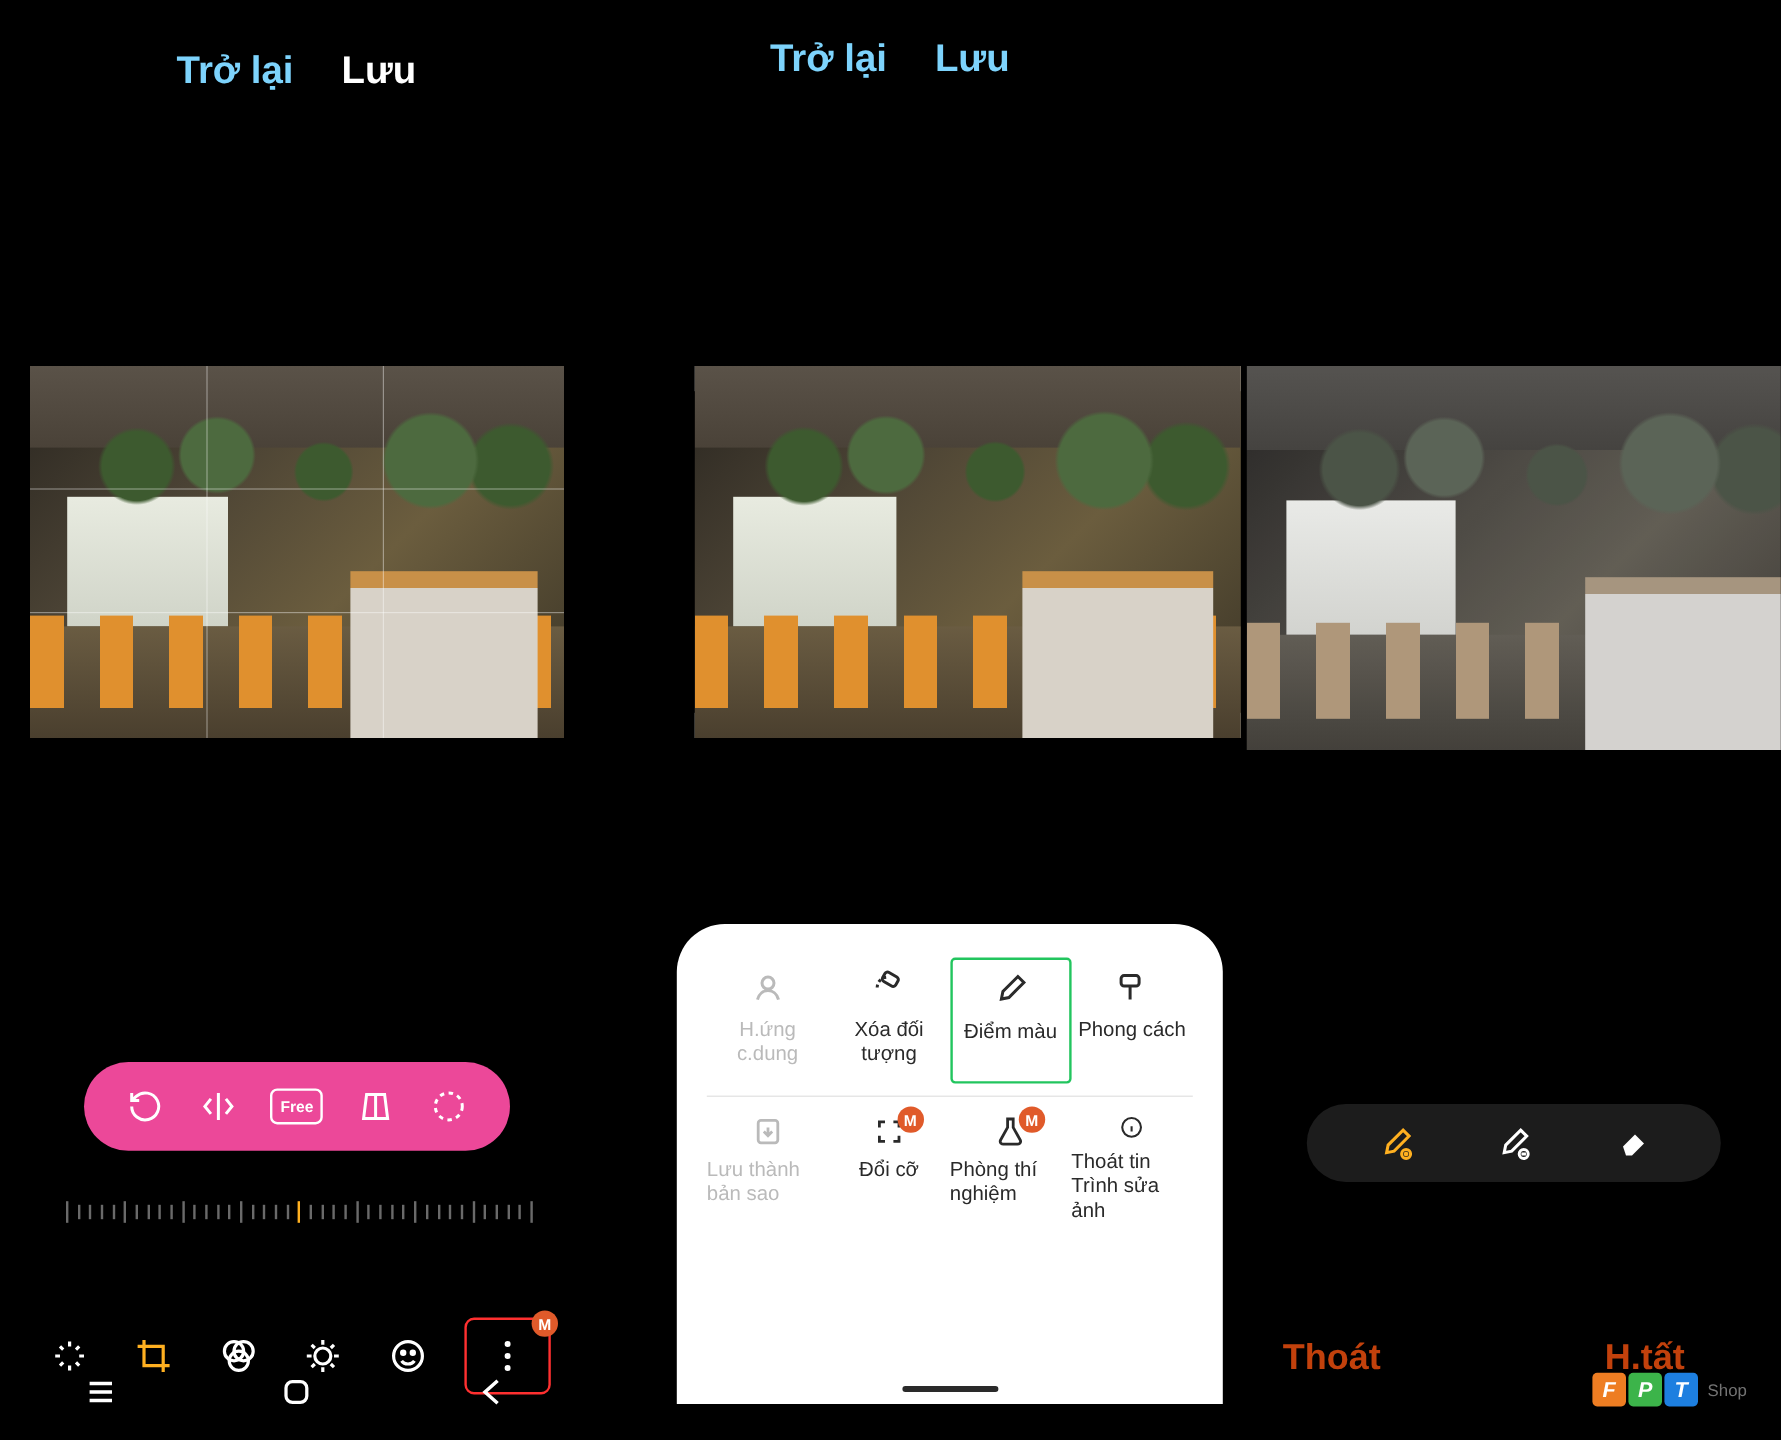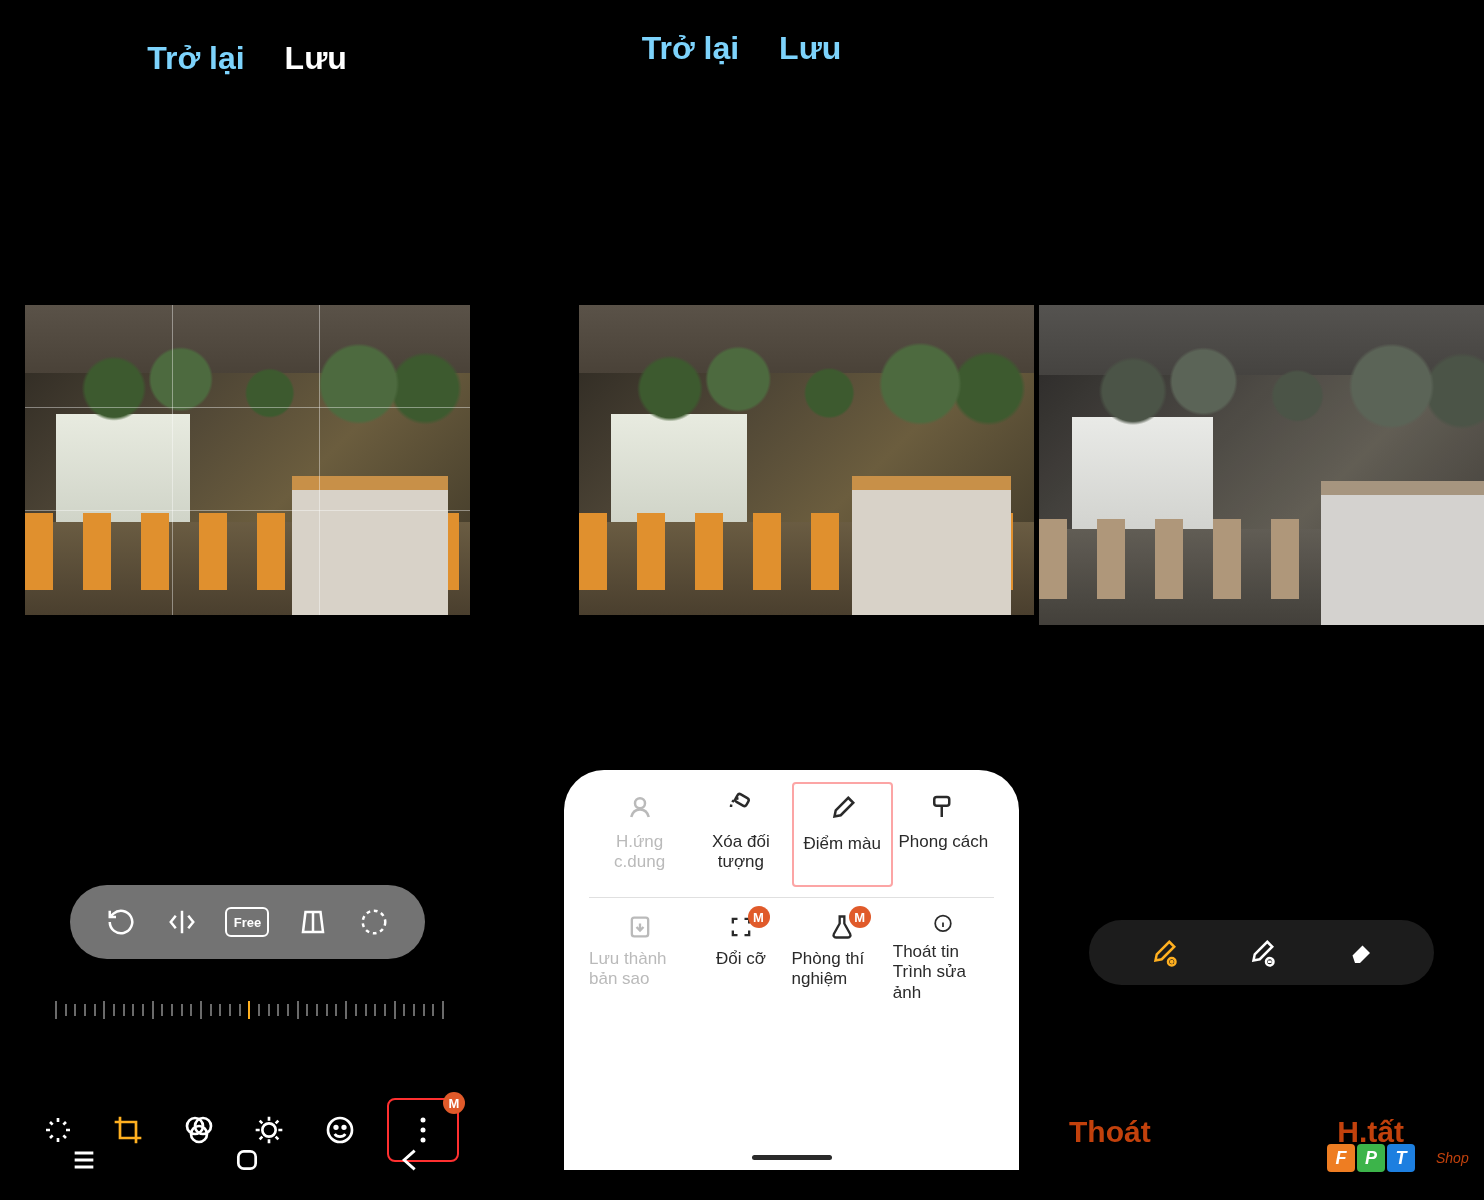--- a/index.html
+++ b/index.html
@@ -31,68 +31,68 @@
 
 .corner{position:absolute;width:24px;height:24px;border:3px solid #fff}
 .c-tl{top:-3px;left:-3px;border-right:0;border-bottom:0}
 .c-tr{top:-3px;right:-3px;border-left:0;border-bottom:0}
 .c-bl{bottom:-3px;left:-3px;border-right:0;border-top:0}
 .c-br{bottom:-3px;right:-3px;border-left:0;border-top:0}
 .grid-v{position:absolute;top:0;bottom:0;width:1px;background:rgba(255,255,255,.4)}
 .grid-h{position:absolute;left:0;right:0;height:1px;background:rgba(255,255,255,.4)}
 
 
-.pill{position:absolute;top:885px;left:70px;width:355px;height:74px;background:#737373;border-radius:37px;display:flex;align-items:center;justify-content:space-around;padding:0 20px}
+.pill{position:absolute;top:885px;left:70px;width:355px;height:74px;background:#ec4899;border-radius:37px;display:flex;align-items:center;justify-content:space-around;padding:0 20px}
 .pill-item{width:36px;height:36px;display:flex;align-items:center;justify-content:center;color:#fff;cursor:pointer}
 
 
 .ruler{position:absolute;top:990px;left:55px;right:50px;height:40px;display:flex;align-items:center;justify-content:space-between}
 .tick{width:2px;background:#6a6a6a}
 .tick.ctr{background:#ffb020;height:24px}
 
 
 .btm{position:absolute;top:1100px;left:25px;right:25px;height:60px;display:flex;align-items:center;justify-content:space-between;padding:0 10px}
 .btm-item{width:46px;height:46px;display:flex;align-items:center;justify-content:center;color:#fff;cursor:pointer;border-radius:8px}
 .btm-item.gold svg{stroke:#ffb020}
 .btm-item.more{position:relative}
 .badge{position:absolute;top:-8px;right:-8px;width:22px;height:22px;background:#e05a2a;border-radius:50%;color:#fff;font-size:13px;font-weight:700;display:flex;align-items:center;justify-content:center}
 .redbox{border:2px solid #ff3030}
 
 
 .nav{position:absolute;bottom:20px;left:50px;right:50px;height:40px;display:flex;align-items:center;justify-content:space-between;padding:0 20px}
 .nav-item{color:#fff;display:flex;align-items:center;justify-content:center;cursor:pointer}
 
 
-.popup{position:absolute;top:770px;left:70px;width:455px;height:400px;background:#fff;border-radius:40px 40px 0 0;padding:12px 25px 20px}
+.popup{position:absolute;top:770px;left:70px;width:455px;height:400px;background:#fff;border-radius:40px 40px 0 0;padding:28px 25px 20px}
 .pop-grid{display:flex;flex-wrap:wrap}
 .pop-cell{width:25%;height:105px;display:flex;flex-direction:column;align-items:center;justify-content:flex-start;padding-top:10px;gap:10px;cursor:pointer}
 .pop-cell.dim{color:#bababa}
 .pop-cell .lbl{font-size:17px;text-align:center;color:#2a2a2a;line-height:1.2}
 .pop-cell.dim .lbl{color:#bababa}
-.pop-cell.sel{border:2px solid #fca5a5;border-radius:4px}
+.pop-cell.sel{border:2px solid #22c55e;border-radius:4px}
 .pop-divider{height:1px;background:#e0e0e0;margin:10px 0}
 .pop-row2{display:flex;flex-wrap:wrap}
 .pop-cell2{width:25%;height:95px;display:flex;flex-direction:column;align-items:center;justify-content:flex-start;padding-top:5px;gap:8px;position:relative;cursor:pointer}
 .pop-cell2 .lbl{font-size:17px;color:#2a2a2a;line-height:1.2}
 .pop-cell2.dim .lbl{color:#bababa}
 .mbadge{position:absolute;top:-2px;right:22px;width:22px;height:22px;background:#e05a2a;border-radius:50%;color:#fff;font-size:13px;font-weight:700;display:flex;align-items:center;justify-content:center}
 .handle{position:absolute;bottom:10px;left:50%;transform:translateX(-50%);width:80px;height:5px;background:#2a2a2a;border-radius:3px}
 
 
 .pill3{position:absolute;top:920px;left:100px;width:345px;height:65px;background:#1c1c1c;border-radius:33px;display:flex;align-items:center;justify-content:space-around;padding:0 25px}
 .pill3-item{width:36px;height:36px;display:flex;align-items:center;justify-content:center;cursor:pointer}
 
 
 .btm3{position:absolute;top:1115px;left:0;right:0;display:flex;justify-content:space-between;padding:0 80px}
 .btm3 span{font-size:30px;font-weight:600;color:#c2410c;cursor:pointer}
 
 
 .wm{position:absolute;bottom:22px;right:0;width:165px;height:40px;display:flex;align-items:center;gap:2px;padding-left:8px}
 .wm-box{width:28px;height:28px;border-radius:4px;color:#fff;font-weight:700;font-size:18px;display:flex;align-items:center;justify-content:center;font-style:italic}
-.wm-text{font-size:14px;color:#c2410c;margin-left:19px;font-style:italic}
+.wm-text{font-size:14px;color:#737373;margin-left:6px;}
 
 svg{stroke:currentColor;fill:none;stroke-width:2}
 </style>
 </head>
 <body>
 
 <div class="panel p1">
   <div class="hdr">
     <span class="dim">Trở lại</span>
     <span>Lưu</span>

